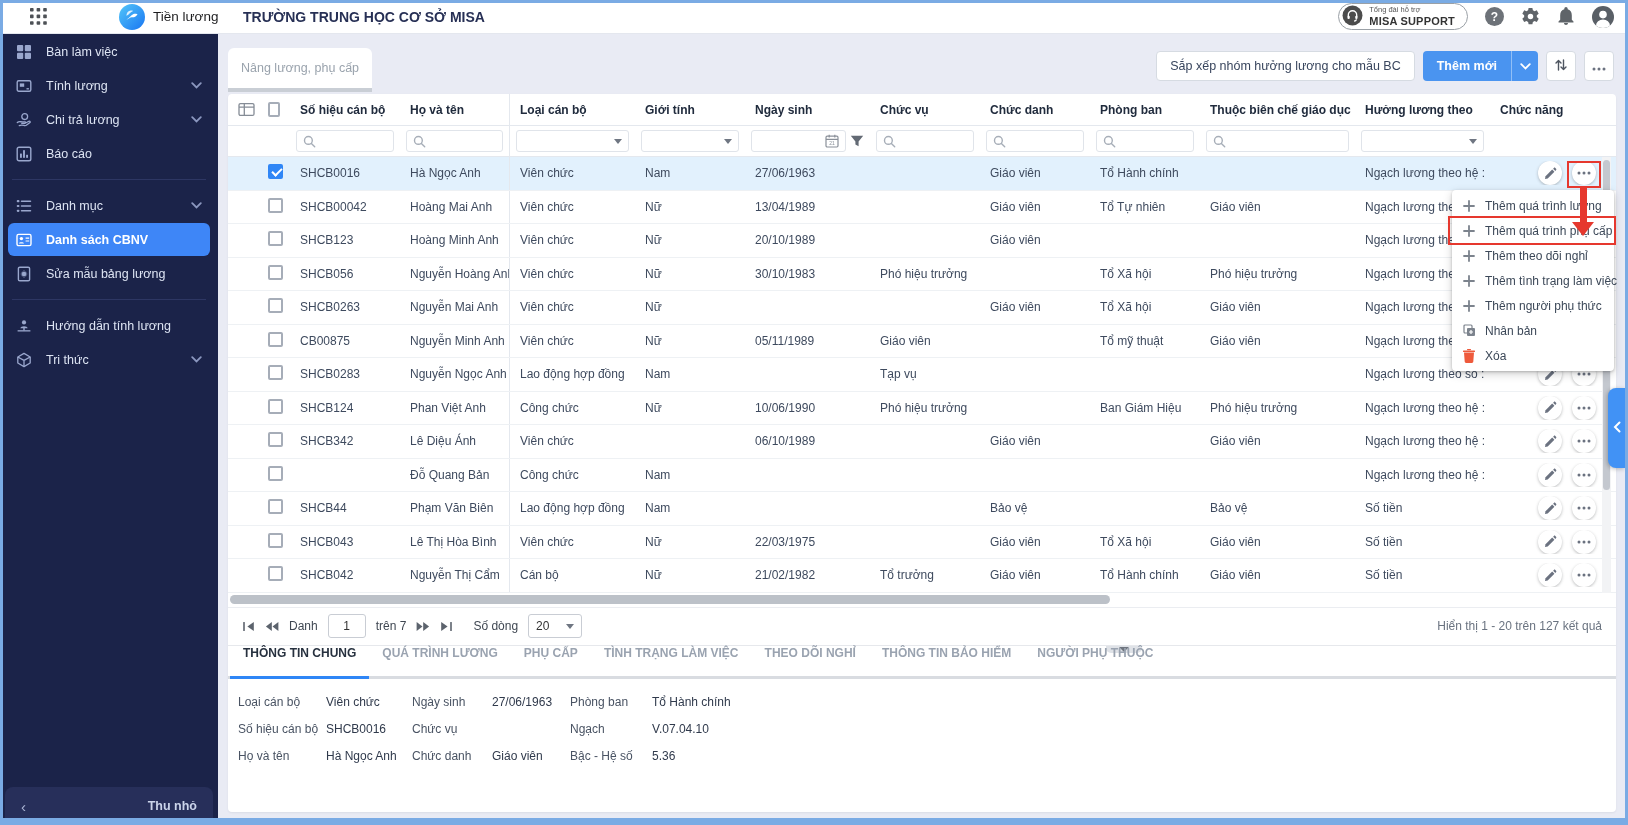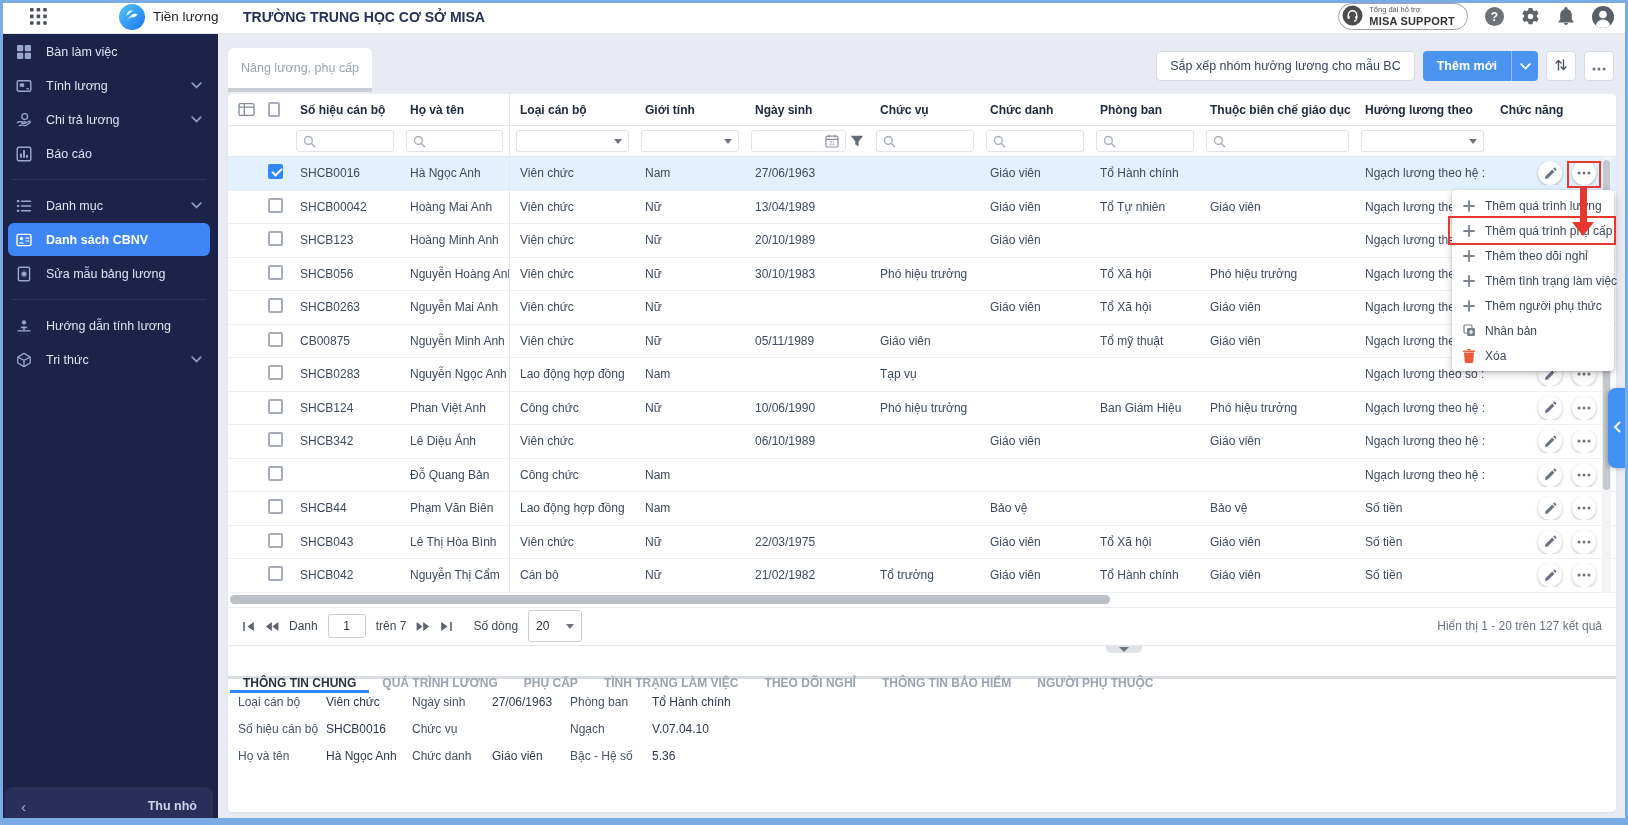--- a/index.html
+++ b/index.html
@@ -69,27 +69,27 @@
   .acts { display:flex; align-items:center; gap:10px; justify-content:flex-end; padding-right:6px; }
   .abtn { width:24px; height:24px; border-radius:50%; background:#fff; box-shadow:0 1px 3px rgba(60,64,67,.35); display:flex; align-items:center; justify-content:center; cursor:pointer; flex:none; }
   .hscroll { height:14px; position:relative; }
   .hthumb { position:absolute; left:2px; top:2px; width:880px; height:9px; background:#bcc1c8; border-radius:5px; cursor:pointer; }
 
   
   .pager { display:flex; align-items:center; height:38px; border-top:1px solid #ebedf1; padding:0 14px; gap:10px; color:#3f4752; }
   .pg-ic { display:flex; cursor:pointer; }
   .pg-input { width:38px; height:24px; border:1px solid #c9cdd4; border-radius:3px; text-align:center; line-height:22px; color:#333; }
   .pg-lbl.rows { margin-left:10px; }
-  .pg-select { width:54px; height:32px; border:1px solid #c9cdd4; border-radius:3px; display:flex; align-items:center; padding:0 7px; gap:16px; cursor:pointer; color:#333; }
+  .pg-select { width:54px; height:24px; border:1px solid #c9cdd4; border-radius:3px; display:flex; align-items:center; padding:0 7px; gap:16px; cursor:pointer; color:#333; }
   .pg-summary { margin-left:auto; color:#6a7380; }
 
   
   .dtabs { position:relative; display:flex; height:34px; border-top:1px solid #e6e8ec; padding-left:2px; }
   .dtabs::after { content:""; position:absolute; left:0; right:0; bottom:0; height:3px; background:#d9dce1; }
-  .dtab { display:flex; align-items:flex-end; padding:0 13px; font-size:12px; font-weight:bold; color:#9aa3b0; border-bottom:3px solid transparent; z-index:1; cursor:pointer; white-space:nowrap;margin-top:44px; }
+  .dtab { display:flex; align-items:flex-start; padding:0 13px; font-size:12px; font-weight:bold; color:#9aa3b0; border-bottom:3px solid transparent; z-index:1; cursor:pointer; white-space:nowrap; }
   .dtab.active { color:#27313f; border-bottom-color:#2f86f6; }
   .rhandle { position:absolute; left:878px; top:0; width:36px; height:7px; background:#dfe2e7; border-radius:0 0 5px 5px; cursor:row-resize; }
   .rhandle::after { content:""; position:absolute; left:13px; top:1px; border-left:5px solid transparent; border-right:5px solid transparent; border-top:5px solid #707680; }
   .dgrid { display:grid; grid-template-columns:88px 86px 80px 78px 82px 1fr; padding:16px 0 0 10px; row-gap:13px; align-content:start; }
   .dlbl { color:#495363; }
   .dval { color:#303a4c; }
 
   
   .ctx { position:absolute; left:1452px; top:190px; width:162px; background:#fff; border-radius:4px; padding:3px 0; box-shadow:0 1px 3px rgba(0,0,0,.22),0 3px 10px rgba(0,0,0,.18); z-index:20; }
   .ctx-item { height:25px; display:flex; align-items:center; gap:9px; padding:0 10px; font-size:12px; color:#3c4858; cursor:pointer; white-space:nowrap; }

